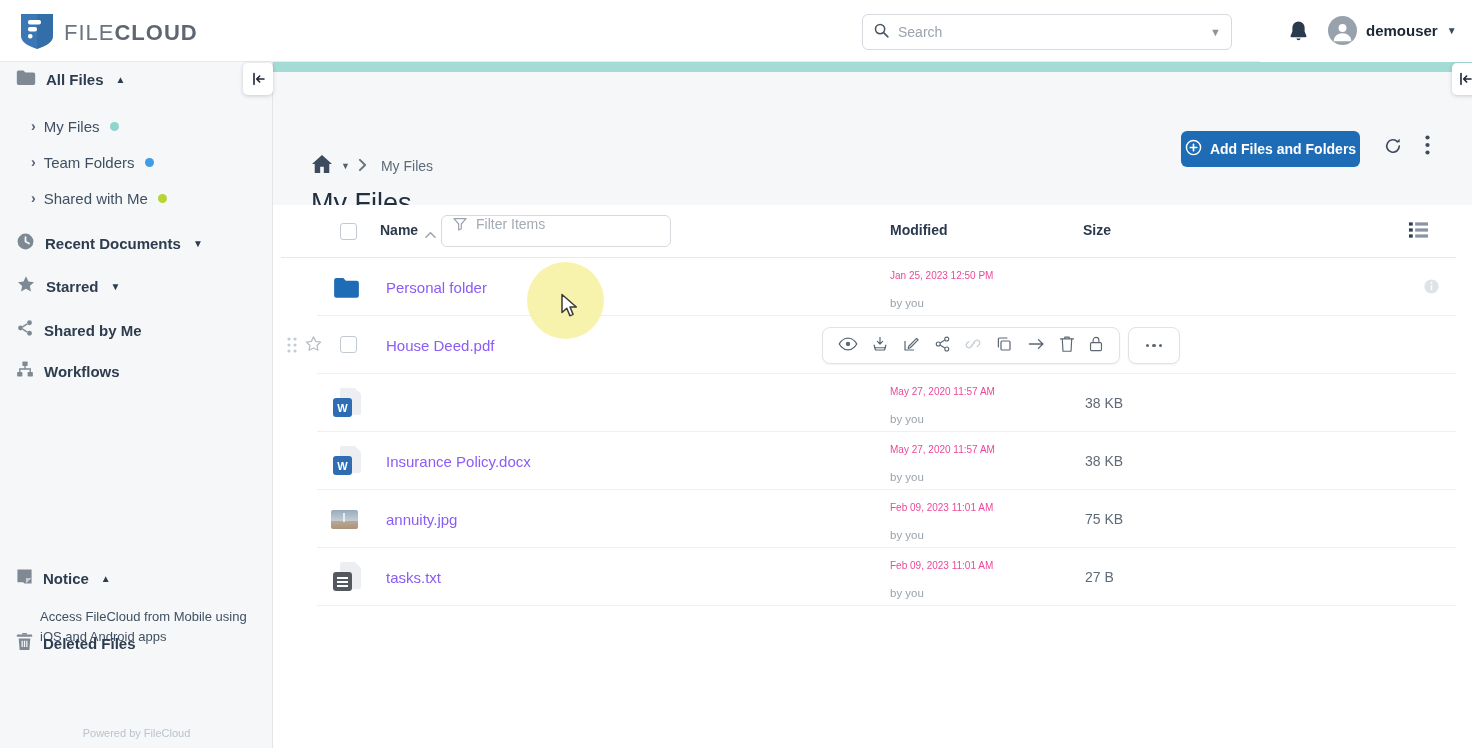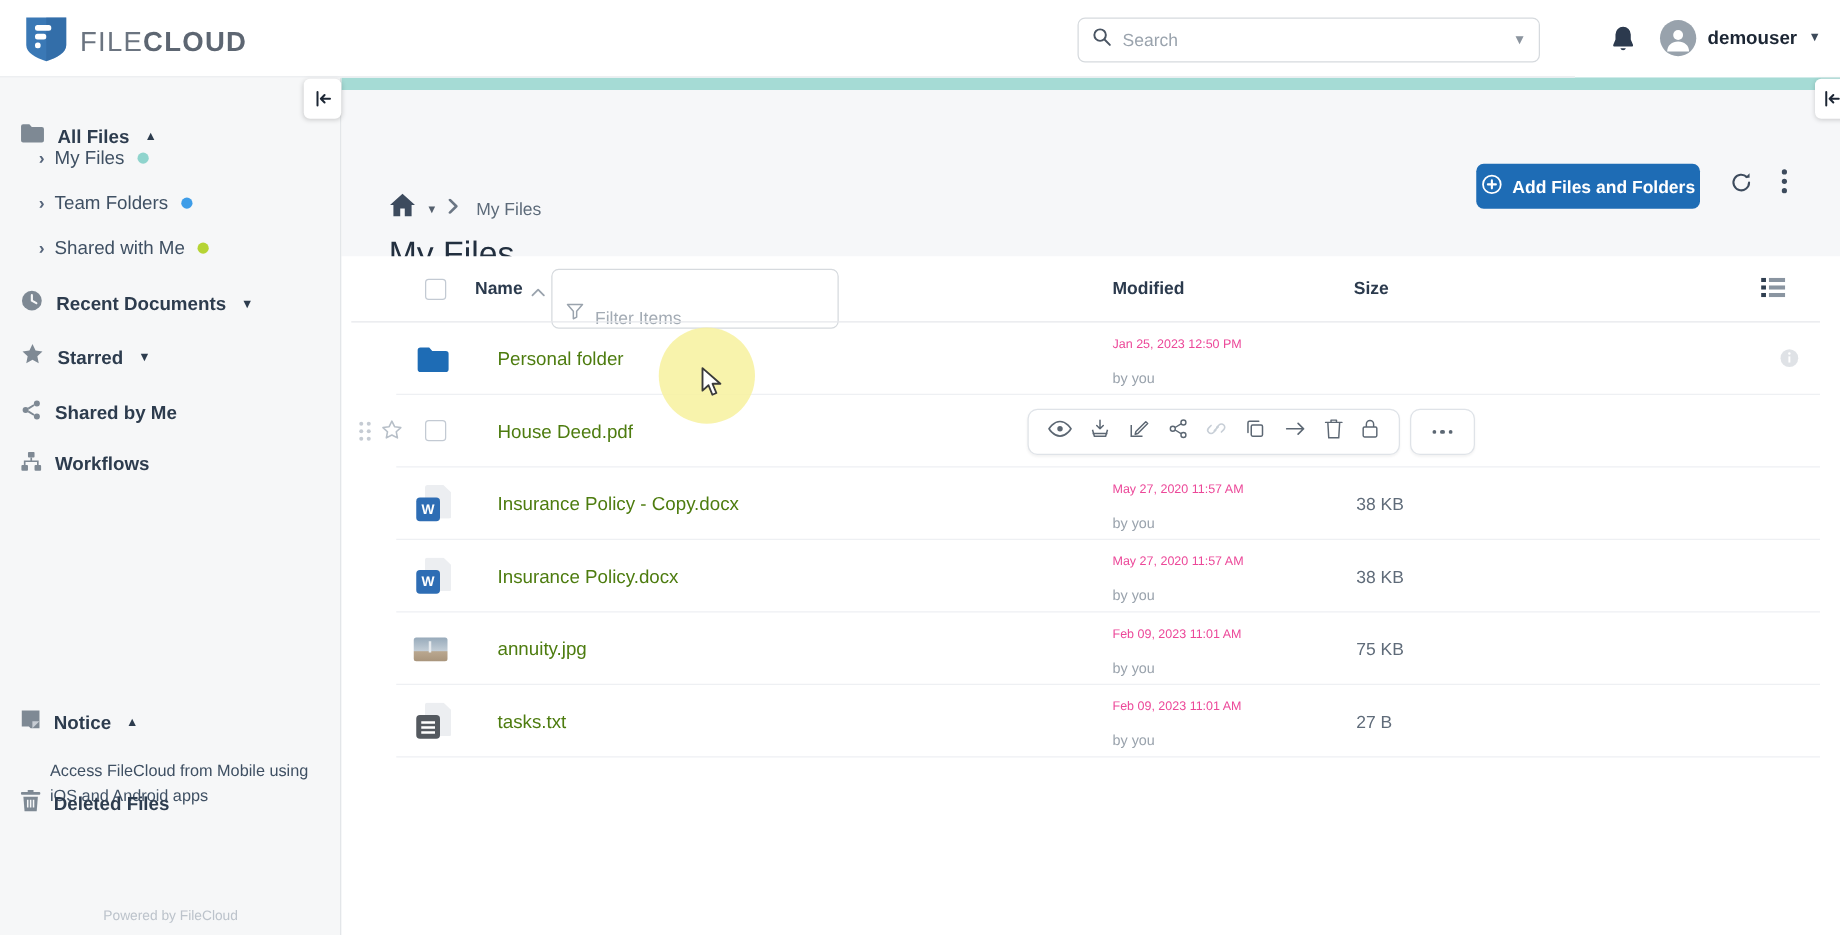--- a/index.html
+++ b/index.html
@@ -68,35 +68,35 @@
   .kebab-btn { left:1152px; top:73px; }
 
   
   .panel { position:absolute; left:0; top:143px; width:1199px; height:543px; background:#fff; }
   .thead { position:absolute; left:0; top:0; width:1199px; height:53px; }
   .thead-line { position:absolute; left:8px; right:16px; top:52px; height:1px; background:#e6e8eb; }
   .checkbox { width:17px; height:17px; border:1.5px solid #c3cad3; border-radius:3px; background:#fff; }
   .hdr-check { position:absolute; left:67px; top:18px; }
   .col-name { position:absolute; left:107px; top:17px; font-size:14px; font-weight:700; color:#2b3a4d; }
   .sort-caret { position:absolute; left:152px; top:20px; color:#9aa3ad; }
-  .filter-box { position:absolute; left:168px; top:10px; width:230px; height:48px;
-    border:1px solid #d6dade; border-radius:6px; background:#fff; display:flex; align-items:flex-end; padding:0 10px; }
+  .filter-box { position:absolute; left:168px; top:10px; width:230px; height:32px;
+    border:1px solid #d6dade; border-radius:6px; background:#fff; display:flex; align-items:flex-start; padding:0 10px; }
   .filter-box input { border:none; outline:none; flex:1; font-size:14px; color:#3c4654;
     font-family:"Liberation Sans", sans-serif; margin-left:8px; background:transparent; }
   .filter-box input::placeholder { color:#a3abb4; }
   .col-modified { position:absolute; left:617px; top:17px; font-size:14px; font-weight:700; color:#2b3a4d; }
   .col-size { position:absolute; left:810px; top:17px; font-size:14px; font-weight:700; color:#2b3a4d; }
   .view-toggle { position:absolute; left:1135px; top:16px; cursor:pointer; }
 
   .rows { position:absolute; left:0; top:53px; width:1199px; }
   .row { position:relative; width:1199px; height:58px; }
   .row-line { position:absolute; left:44px; right:16px; bottom:0; height:1px; background:#eef0f3; }
   .ficon { position:absolute; left:60px; top:14px; width:28px; height:30px; }
-  .fname { position:absolute; left:125px; top:0; height:58px; display:flex; align-items:center;
-    font-size:15px; color:#4d7c0f; cursor:pointer; }
+  .fname { position:absolute; left:113px; top:0; height:58px; display:flex; align-items:center;
+    font-size:15px; color:#8b5cf6; cursor:pointer; }
   .fmod { position:absolute; left:617px; top:12px; }
   .fmod .d1 { font-size:10px; color:#ec4899; }
   .fmod .d2 { font-size:11.5px; color:#9aa3ad; margin-top:16px; }
   .fsize { position:absolute; left:812px; top:0; height:58px; display:flex; align-items:center;
     font-size:14px; color:#5f6b79; }
   .info-i { position:absolute; left:1150px; top:20px; opacity:.45; }
 
   
   .page-ic { position:absolute; right:0; top:0; width:21px; height:27px; background:#eceef1;
     border-radius:2px; clip-path:polygon(0 0, 70% 0, 100% 22%, 100% 100%, 0 100%); }
@@ -168,21 +168,21 @@
           <circle cx="12" cy="8" r="4.5" fill="#fff"></circle>
           <path d="M2 23c0-5.5 4.5-9 10-9s10 3.5 10 9z" fill="#fff"></path>
         </svg>
     </span>
     <span class="username">demouser</span>
     <span class="user-caret">▼</span>
   </div>
 </div>
 
 <div class="sidebar">
-  <div class="side-item" style="top:32px">
+  <div class="side-item" style="top:2px">
     <span>
       <svg width="20" height="17" viewBox="0 0 24 20">
           <path d="M1 3.5A2 2 0 0 1 3 1.5h6l2.3 2.6H21a2 2 0 0 1 2 2V17a2 2 0 0 1-2 2H3a2 2 0 0 1-2-2z" fill="#7e8994"></path>
         </svg>
     </span>
     <span class="lbl">All Files</span>
     <span class="caret-up">▲</span>
   </div>
 
   <div class="side-sub" style="top:49px">
@@ -452,21 +452,20 @@
             <i></i>
           </div>
         <div class="row-line"></div>
       </div>
 
       <div class="row">
         <span class="ficon">
           <span class="page-ic"></span>
             <span class="badge badge-word">W</span>
         </span>
-        <span class="fname">Insurance Policy - Copy.docx</span>
         <div class="fmod">
           <div class="d1">May 27, 2020 11:57 AM</div>
           <div class="d2">by you</div>
         </div>
         <span class="fsize">38 KB</span>
         <div class="row-line"></div>
       </div>
 
       <div class="row">
         <span class="ficon">

